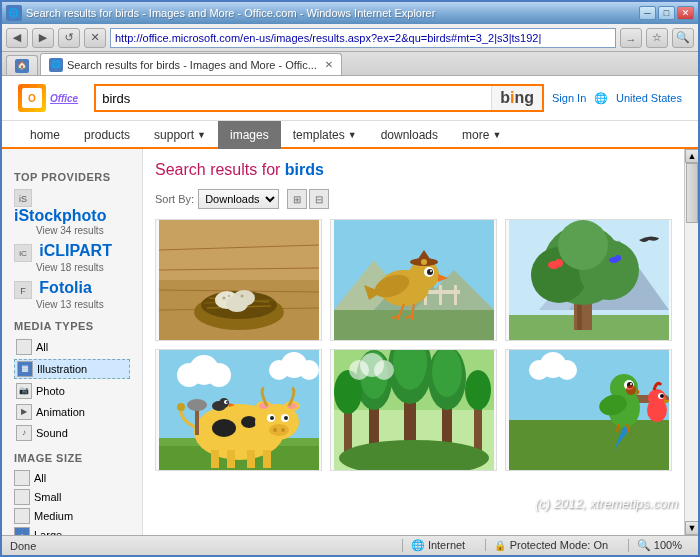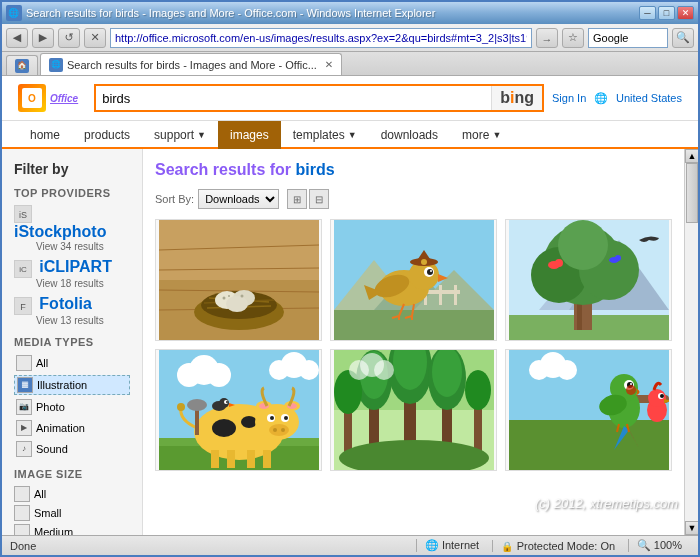--- a/index.html
+++ b/index.html
@@ -58,21 +58,21 @@
     .bing-text { font-size: 16px; font-weight: bold; color: #444; }
     .bing-text span { color: #ff7700; }
     .header-right { margin-left: auto; display: flex; align-items: center; gap: 8px; font-size: 11px; color: #0066cc; }
 
     
     .nav-menu {
       background: #fff; border-bottom: 2px solid #ff7700;
       display: flex; align-items: flex-start; padding: 0 16px; height: 28px; flex-shrink: 0;
     }
     .nav-item { padding: 0 12px; height: 28px; display: flex; align-items: center; font-size: 12px; color: #333; cursor: pointer; gap: 3px; }
-    .nav-item.active { background: #a16207; color: #fff; }
+    .nav-item.active { background: #737373; color: #fff; }
     .nav-arrow { font-size: 9px; }
 
     
     .content-area { display: flex; flex: 1; overflow: hidden; background: #f5f5f5; }
 
     
     .sidebar { width: 140px; padding: 12px; flex-shrink: 0; overflow-y: auto; }
     .filter-title { font-size: 14px; color: #333; font-weight: bold; margin-bottom: 10px; }
     .section-title { font-size: 11px; font-weight: bold; color: #666; letter-spacing: 0.5px; margin: 10px 0 6px; }
     .provider-item { margin-bottom: 6px; cursor: pointer; }
@@ -85,41 +85,41 @@
     .media-icon { width: 16px; height: 16px; border: 1px solid #aaa; background: #e8e8e8; display: flex; align-items: center; justify-content: center; font-size: 8px; color: #555; flex-shrink: 0; }
 
     .size-item { display: flex; align-items: center; gap: 4px; margin-bottom: 3px; font-size: 11px; cursor: pointer; }
     .size-icon { width: 16px; height: 16px; border: 1px solid #aaa; background: #e8e8e8; display: flex; align-items: center; justify-content: center; font-size: 8px; color: #555; flex-shrink: 0; }
     .size-item.selected .size-icon { background: #4a7cbf; }
 
     
     .results-area { flex: 1; padding: 12px; overflow-y: auto; background: #fff; border-left: 1px solid #ddd; }
     .results-header { display: flex; align-items: center; margin-bottom: 10px; }
     .results-title { font-size: 16px; color: #333; }
-    .results-title span { color: #8b5cf6; font-weight: bold; }
+    .results-title span { color: #be185d; font-weight: normal; }
     .sort-bar { display: flex; align-items: center; gap: 4px; margin-bottom: 10px; font-size: 11px; color: #666; }
     .sort-select { height: 20px; border: 1px solid #aaa; font-size: 11px; padding: 0 2px; background: linear-gradient(to bottom, #f8f8f8, #e8e8e8); }
     .view-btns { display: flex; gap: 2px; margin-left: 4px; }
     .view-btn { width: 20px; height: 20px; border: 1px solid #aaa; background: #e8e8e8; display: flex; align-items: center; justify-content: center; cursor: pointer; font-size: 10px; }
 
     
     .image-grid { display: grid; grid-template-columns: repeat(3, 1fr); gap: 8px; }
     .image-cell { border: 1px solid #ddd; background: #f8f8f8; overflow: hidden; cursor: pointer; }
     
     
     .img-container { width: 100%; height: 120px; overflow: hidden; display: flex; align-items: center; justify-content: center; }
 
     
     .status-bar {
       background: linear-gradient(to bottom, #e8e8e8, #d8d8d8);
       height: 20px; display: flex; align-items: center; padding: 0 8px;
       border-top: 1px solid #aaa; font-size: 11px; color: #333; flex-shrink: 0; gap: 0;
     }
     .status-left { flex: 1; }
-    .status-right { display: flex; align-items: flex-end; gap: 5px; }
+    .status-right { display: flex; align-items: flex-start; gap: 12px; }
     .status-zone { border-left: 1px solid #aaa; padding: 0 8px; }
     .status-protected { border-left: 1px solid #aaa; padding: 0 8px; display: flex; align-items: center; gap: 3px; }
     .lock-icon { font-size: 10px; }
     .status-zoom { border-left: 1px solid #aaa; padding: 0 8px; }
 
     
     .scroll-track { width: 14px; background: #f0f0f0; border-left: 1px solid #ccc; display: flex; flex-direction: column; }
     .scroll-btn { width: 14px; height: 14px; background: linear-gradient(to bottom, #e8e8e8, #d0d0d0); border: 1px solid #aaa; display: flex; align-items: center; justify-content: center; font-size: 9px; cursor: pointer; flex-shrink: 0; }
     .scroll-thumb { width: 12px; background: linear-gradient(to right, #e0e0e0, #c8c8c8); border: 1px solid #aaa; margin: 0 1px; height: 60px; flex-shrink: 0; }
 
@@ -143,21 +143,20 @@
   </div>
 
   <div class="address-bar">
     <div class="nav-btn">◀</div>
     <div class="nav-btn">▶</div>
     <div class="nav-btn">↺</div>
     <div class="nav-btn">✕</div>
     <input class="address-input" type="text" value="http://office.microsoft.com/en-us/images/results.aspx?ex=2&amp;qu=birds#mt=3_2|s3|ts192|" style="">
     <div class="nav-btn">→</div>
     <div class="nav-btn">☆</div>
-    <input class="search-box" type="text" value="Google" style="">
     <div class="nav-btn">🔍</div>
   </div>
 
   <div class="tabs-bar">
     <div class="tab">
       <div class="tab-favicon">🏠</div>
     </div>
     <div class="tab active">
       <div class="tab-favicon">🌐</div>
       <span>Search results for birds - Images and More - Offic...</span>
@@ -204,21 +203,20 @@
       <div class="nav-item">downloads</div>
       <div class="nav-item">
         <span>more</span>
         <span class="nav-arrow">▼</span>
       </div>
     </div>
 
     <div class="content-area">
 
       <div class="sidebar">
-        <div class="filter-title">Filter by</div>
 
         <div class="section-title">TOP PROVIDERS</div>
 
         <div class="provider-item">
           <span class="provider-icon">iS</span>
           <span class="provider-name">iStockphoto</span>
           <span class="provider-count">View 34 results</span>
         </div>
         <div class="provider-item">
           <span class="provider-icon" style="font-size:8px;">iC</span>

